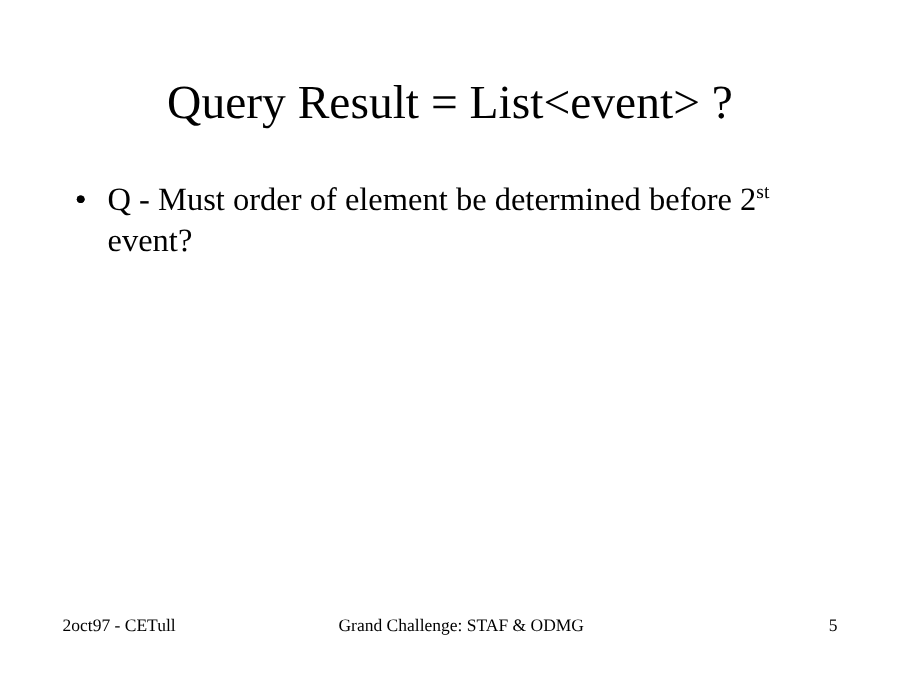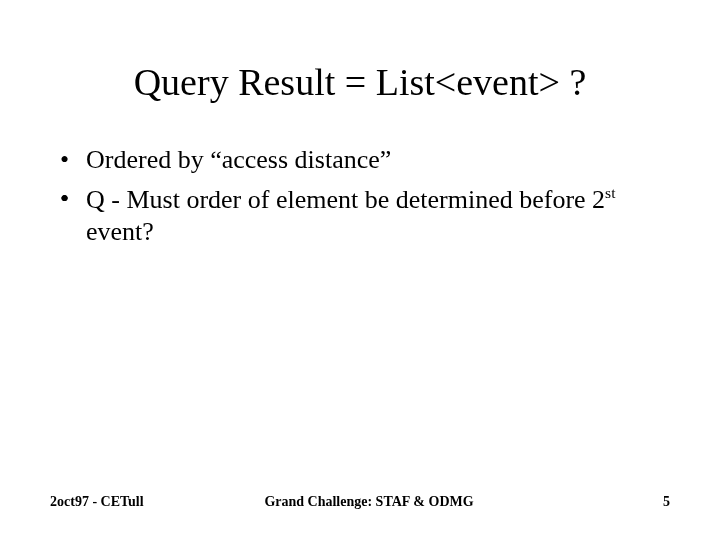--- a/index.html
+++ b/index.html
@@ -68,21 +68,20 @@
   }
   .footer {
     position: absolute;
     bottom: 22px;
     left: 50px;
     right: 50px;
     font-size: 14px;
     display: flex;
     justify-content: space-between;
     align-items: flex-start;
-    font-weight: bold;
   }
   .footer .center {
     position: absolute;
     left: 18px;
     right: 0;
     text-align: center;
   }
   .footer .left, .footer .right {
     position: relative;
     z-index: 1;
@@ -90,23 +89,20 @@
 </style>
 </head>
 <body>
 
 <div class="slide">
 
   <div class="title">Query Result = List&lt;event&gt; ?</div>
 
   <ul class="level1">
     <li>
-      <span>Ordered by “access distance”</span>
-    </li>
-    <li>
     </li>
     <li>
       <span>Q - Must order of element be determined before 2</span><span class="sup">st</span><span> event?</span>
     </li>
   </ul>
 
   <div class="footer">
     <span class="left">2oct97 - CETull</span>
     <span class="center">Grand Challenge: STAF &amp; ODMG</span>
     <span class="right">5</span>

